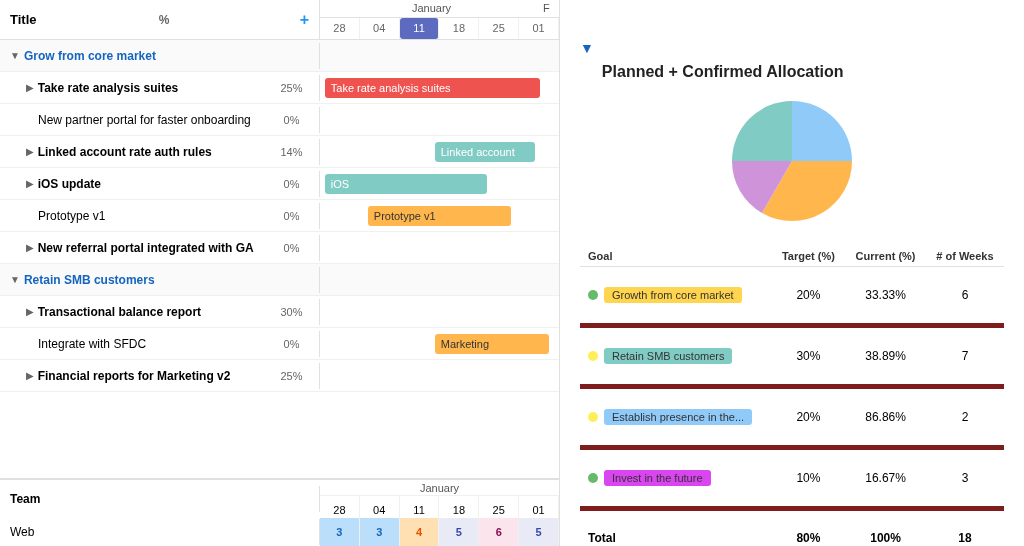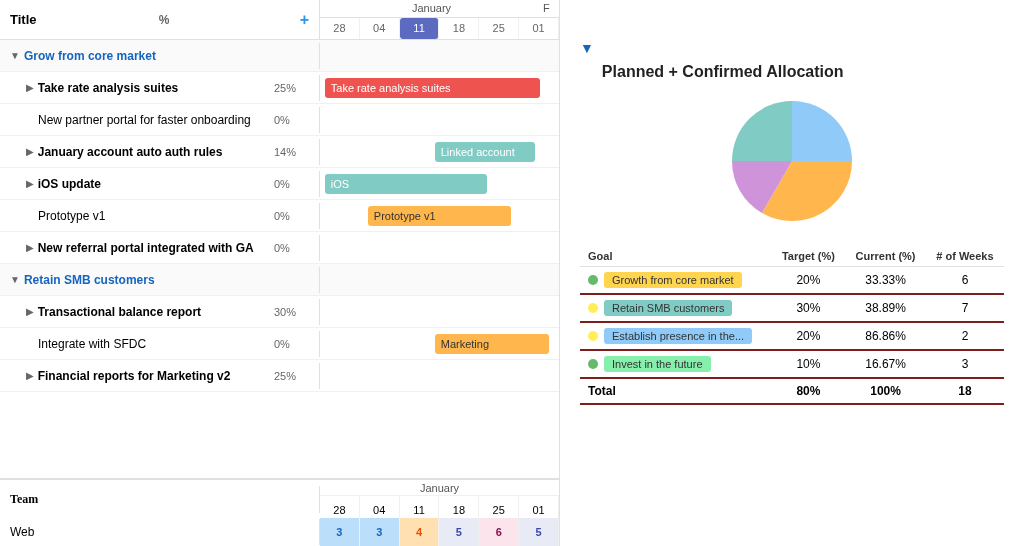--- a/index.html
+++ b/index.html
@@ -20,21 +20,21 @@
     .gantt-day-row { display: flex; height: 22px; }
     .gantt-day { flex: 1; display: flex; align-items: center; justify-content: center; font-size: 11px; color: #666; border-right: 1px solid #f0f0f0; }
     .gantt-day.today { background: #5C6BC0; color: white; border-radius: 3px; }
     .gantt-row { display: flex; border-bottom: 1px solid #f0f0f0; min-height: 32px; align-items: center; }
     
     .gantt-label-col { width: 320px; min-width: 320px; padding: 6px 10px; border-right: 1px solid #e0e0e0; display: flex; align-items: center; gap: 4px; }
     .expand-arrow { color: #666; font-size: 10px; cursor: pointer; }
     .row-label { font-size: 12px; }
     .row-label.bold { font-weight: 600; }
     .row-label.blue { color: #1565C0; }
-    .row-pct { margin-left: auto; font-size: 11px; color: #666; min-width: 35px; text-align: left; }
+    .row-pct { margin-left: auto; font-size: 11px; color: #666; min-width: 35px; text-align: center; }
     
     .gantt-bar-col { flex: 1; position: relative; height: 100%; display: flex; align-items: center; }
     
     
     .bar { position: absolute; height: 20px; border-radius: 3px; display: flex; align-items: center; padding: 0 6px; font-size: 10px; color: white; font-weight: 500; white-space: nowrap; overflow: hidden; }
     
     
     .today-line { position: absolute; top: 0; bottom: 0; width: 2px; background: #7C4DFF; z-index: 10; left: 50%; }
     
     
@@ -61,31 +61,31 @@
     .right-panel-title .triangle { color: #1565C0; font-size: 14px; }
     .right-panel-title h2 { font-size: 16px; font-weight: 700; color: #222; margin-top: 48px; }
     
     
     .pie-container { display: flex; justify-content: center; margin-bottom: 15px; }
     
     
     .alloc-table { width: 100%; border-collapse: collapse; font-size: 12px; }
     .alloc-table th { text-align: left; font-weight: 600; color: #333; padding: 4px 8px; border-bottom: 1px solid #e0e0e0; font-size: 11px; }
     .alloc-table th:not(:first-child) { text-align: center; }
-    .alloc-table td { padding: 5px 8px; border-bottom: 2px solid #7f1d1d; }
+    .alloc-table td { padding: 20px 8px; border-bottom: 5px solid #7f1d1d; }
     .alloc-table td:not(:first-child) { text-align: center; }
     .alloc-table tr.total-row td { font-weight: 700; border-top: 2px solid #e0e0e0; }
     
     .goal-cell { display: flex; align-items: center; gap: 6px; }
     .dot { width: 10px; height: 10px; border-radius: 50%; display: inline-block; flex-shrink: 0; }
     .goal-badge { padding: 2px 8px; border-radius: 3px; font-size: 11px; color: #333; }
     .badge-orange { background: #FFD54F; }
     .badge-teal { background: #80CBC4; }
     .badge-blue { background: #90CAF9; }
-    .badge-purple { background: #86efac; }
+    .badge-purple { background: #d946ef; }
     
     .scrollable-body { overflow-y: auto; flex: 1; }
   </style>
 </head>
 <body>
 
 <div class="container">
 
   <div class="left-panel">
 
@@ -144,21 +144,21 @@
         </div>
         <div class="gantt-bar-col" style="position:relative;">
           <div class="today-line"></div>
         </div>
       </div>
 
       <div class="gantt-row">
         <div class="gantt-label-col">
           <span style="width:12px;"></span>
           <span class="expand-arrow">▶</span>
-          <span class="row-label bold">January account auto auth rules</span>
+          <span class="row-label bold">Linked account rate auth rules</span>
           <span class="row-pct">14%</span>
         </div>
         <div class="gantt-bar-col" style="position:relative;">
           <div class="today-line"></div>
           <div class="bar" style="background:#80CBC4;left:48%;width:42%;font-size:11px;">Linked account</div>
         </div>
       </div>
 
       <div class="gantt-row">
         <div class="gantt-label-col">
@@ -240,21 +240,21 @@
         </div>
         <div class="gantt-bar-col" style="position:relative;">
           <div class="today-line"></div>
         </div>
       </div>
     </div>
 
     <div class="gantt-footer">
 
       <div class="footer-row">
-        <div style="display:flex;width:320px;min-width:320px;border-right:1px solid #e0e0e0;font-family:Liberation Serif, serif;">
+        <div style="display:flex;width:320px;min-width:320px;border-right:1px solid #e0e0e0;">
           <div class="footer-label-col" style="width:160px;border-right:1px solid #e0e0e0;">Team</div>
           <div class="footer-label-col" style="width:160px;text-align:right;">Skill</div>
         </div>
         <div class="footer-dates-header">
           <div class="footer-month-row">January</div>
           <div class="footer-day-row">
             <div class="footer-cell">28</div>
             <div class="footer-cell">04</div>
             <div class="footer-cell">11</div>
             <div class="footer-cell">18</div>

